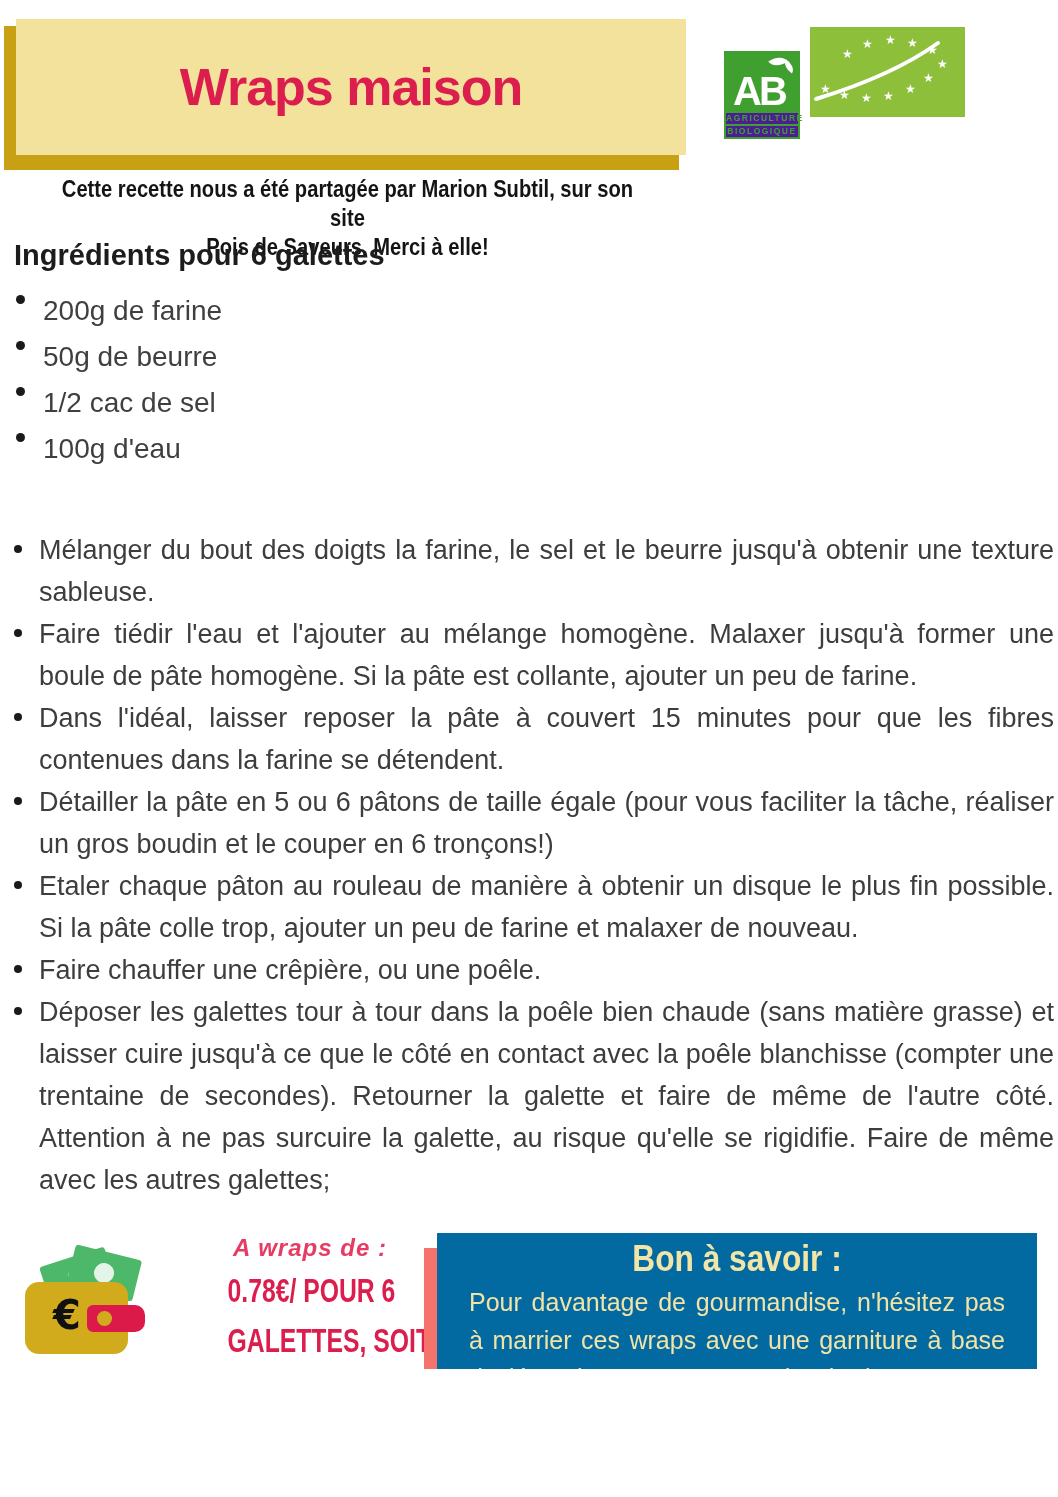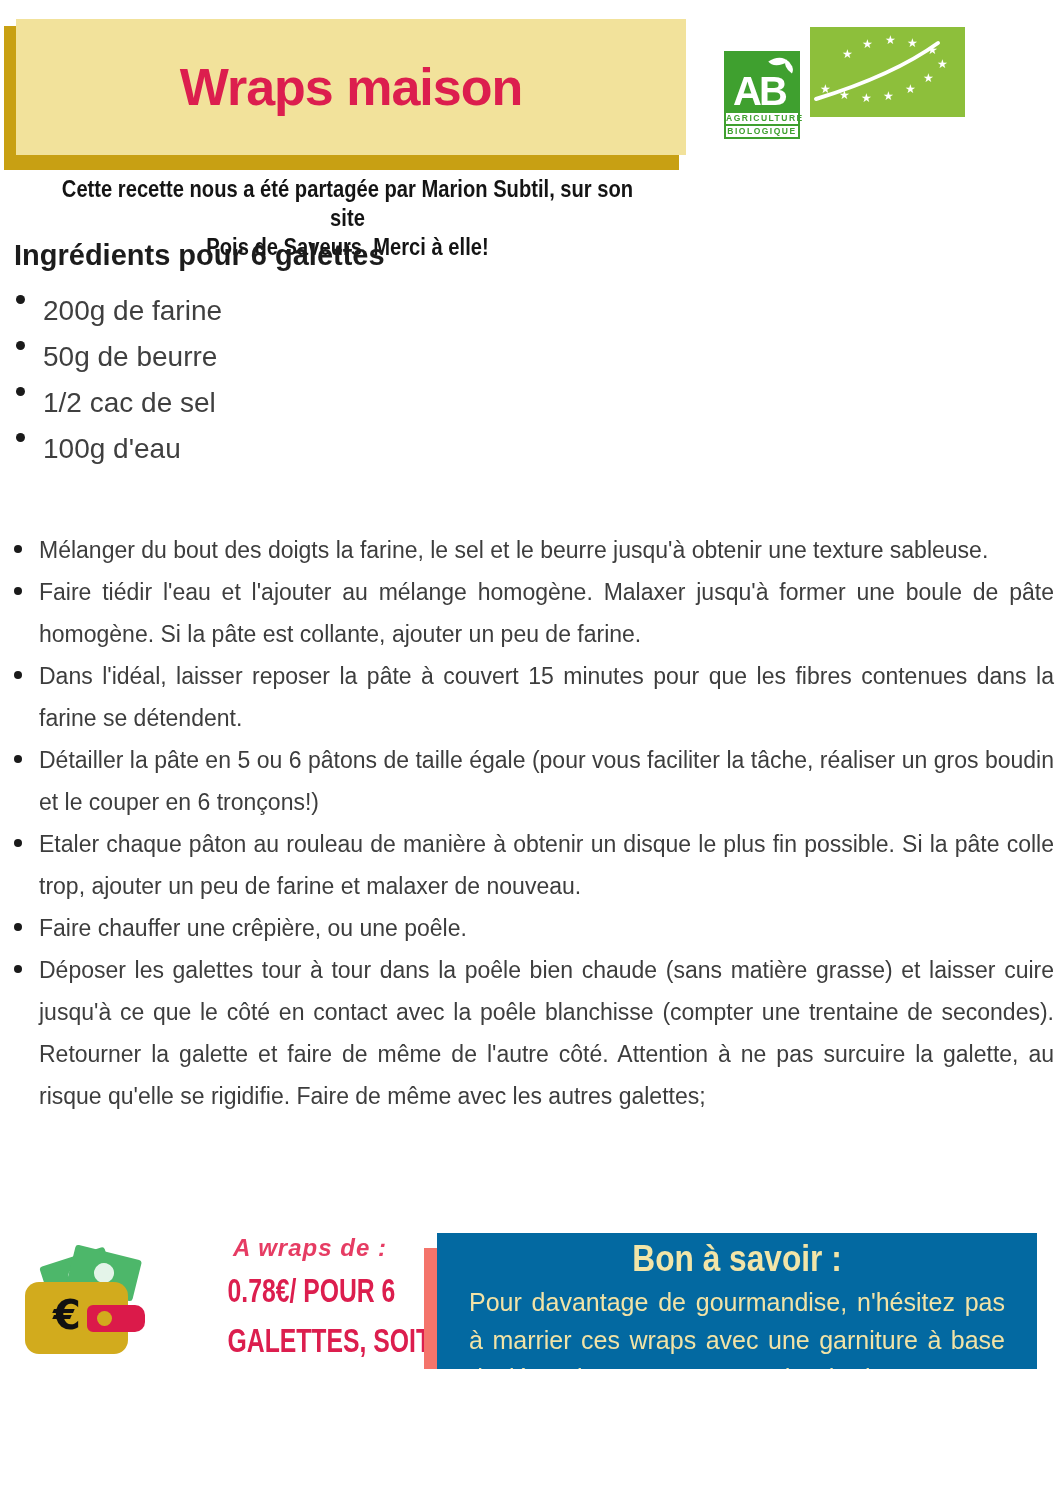--- a/index.html
+++ b/index.html
@@ -15,21 +15,21 @@
   
   .ab-logo{position:absolute;left:724px;top:27px;width:76px;height:88px;background:#3FA02F;
            box-sizing:border-box;padding:2px;margin-top:24px;}
   .ab-mark{position:relative;height:58px;}
   .ab-text{position:absolute;left:7px;bottom:0;color:#fff;font-size:40px;font-weight:700;
            letter-spacing:-3px;line-height:1;}
   .ab-leaf1{position:absolute;left:44px;top:3px;width:16px;height:11px;background:#fff;
             border-radius:0 100% 0 100%;transform:rotate(-35deg);}
   .ab-leaf2{position:absolute;left:57px;top:9px;width:12px;height:9px;background:#fff;
             border-radius:0 100% 0 100%;transform:rotate(30deg);}
-  .ab-row{background:#ffffff;color:#3FA02F;font-size:8.5px;font-weight:700;text-align:center;
+  .ab-row{background:#4c1d95;color:#3FA02F;font-size:8.5px;font-weight:700;text-align:center;
           letter-spacing:1.5px;line-height:11px;height:11px;margin-top:2px;}
 
   
   .eu-logo{position:absolute;left:810px;top:27px;width:155px;height:90px;background:#8DBF3B;overflow:hidden;}
   .st{position:absolute;color:#fff;font-size:12px;line-height:1;}
   .st::before{content:"★";}
 
   
   .intro{position:absolute;left:0;top:174px;width:695px;text-align:center;color:#141414;
          font-weight:700;font-size:24px;line-height:29px;transform:scaleX(0.84);transform-origin:50% 0;}
@@ -40,21 +40,21 @@
 
   
   .ing-list{position:absolute;left:16px;top:295px;width:600px;}
   .ing-item{display:flex;align-items:flex-start;height:46px;color:#3f3f3f;font-size:28px;}
   .dot{flex:0 0 auto;width:9px;height:9px;border-radius:50%;background:#1a1a1a;margin-right:18px;}
 
   
   .prep-list{position:absolute;left:10px;top:529px;width:1044px;}
   .prep-item{display:flex;margin:0;}
   .pdot{flex:0 0 auto;width:8px;height:8px;border-radius:50%;background:#1a1a1a;margin:16px 17px 0 4px;}
-  .ptext{flex:1;color:#3d3d3d;font-size:23px;line-height:42px;text-align:justify;}
+  .ptext{flex:1;color:#3d3d3d;font-size:27px;line-height:42px;text-align:justify;}
 
   
   .wallet{position:absolute;left:20px;top:1250px;width:130px;height:110px;}
   .bill{position:absolute;width:68px;height:42px;background:#4DB76A;border-radius:3px;}
   .bill::after{content:"";position:absolute;left:24px;top:11px;width:20px;height:20px;
                border-radius:50%;background:#fff;opacity:.85;}
   .bill1{left:24px;top:6px;transform:rotate(-18deg);}
   .bill2{left:50px;top:2px;transform:rotate(14deg);}
   .wallet-body{position:absolute;left:5px;top:32px;width:103px;height:72px;background:#D2AB1D;border-radius:14px;}
   .wallet-clasp{position:absolute;left:67px;top:55px;width:58px;height:27px;background:#DB1A4A;border-radius:6px 10px 10px 6px;}

